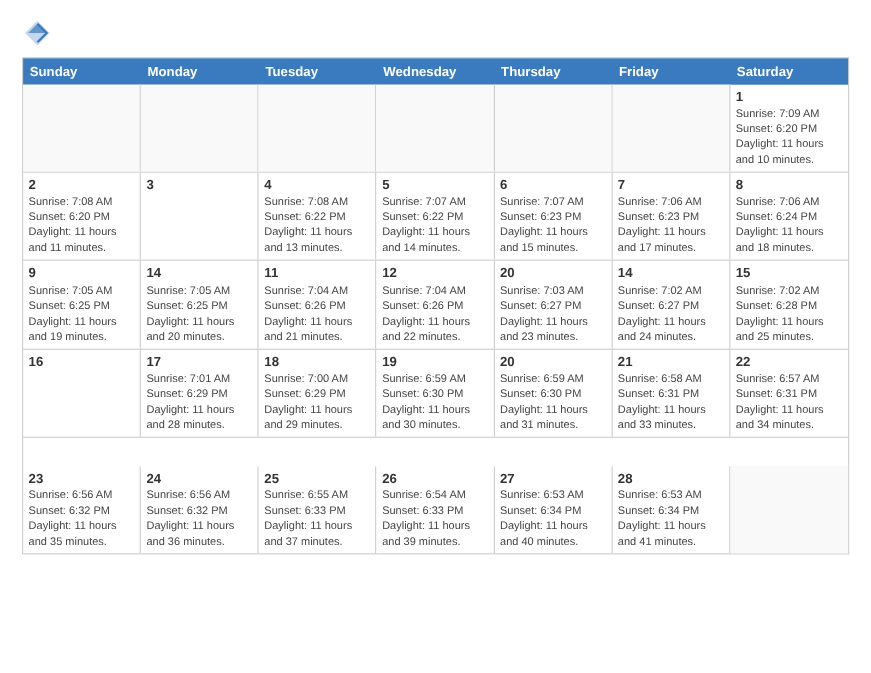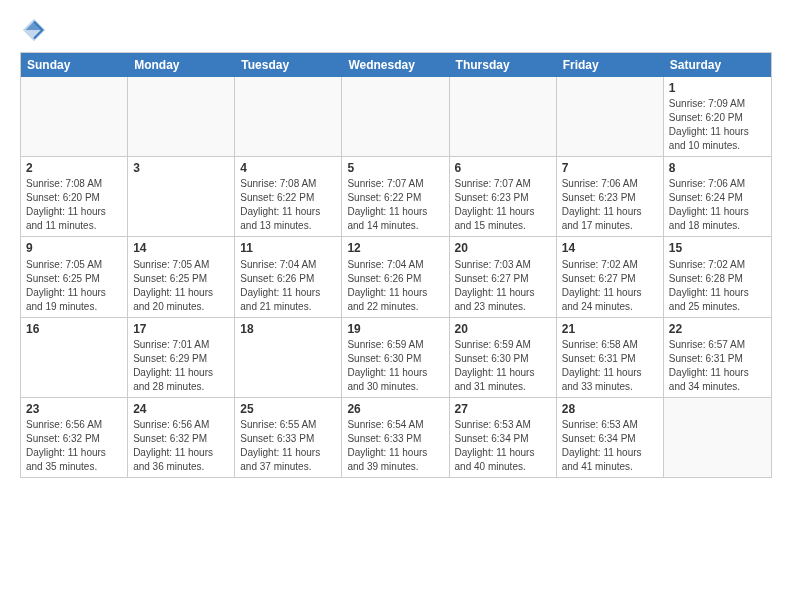--- a/index.html
+++ b/index.html
@@ -86,20 +86,21 @@
       flex-direction: column;
     }
     .cal-week {
       display: grid;
       grid-template-columns: repeat(7, 1fr);
       flex: 1;
       border-bottom: 1px solid #ccc;
     }
     .cal-week:last-child {
       border-bottom: none;
+      margin-top: 26px;
     }
     .cal-cell {
       border-right: 1px solid #ccc;
       padding: 3px 5px;
       font-size: 9.5px;
       color: #333;
       line-height: 1.35;
       vertical-align: top;
       min-height: 0;
       overflow: hidden;
@@ -274,20 +275,24 @@
           </div>
           <div class="cal-cell">
             <span class="day-num">17</span>
             <div class="cell-info">Sunrise: 7:01 AM
 Sunset: 6:29 PM
 Daylight: 11 hours
 and 28 minutes.</div>
           </div>
           <div class="cal-cell">
             <span class="day-num">18</span>
+            <div class="cell-info">Sunrise: 7:00 AM
+Sunset: 6:29 PM
+Daylight: 11 hours
+and 29 minutes.</div>
           </div>
           <div class="cal-cell">
             <span class="day-num">19</span>
             <div class="cell-info">Sunrise: 6:59 AM
 Sunset: 6:30 PM
 Daylight: 11 hours
 and 30 minutes.</div>
           </div>
           <div class="cal-cell">
             <span class="day-num">20</span>

